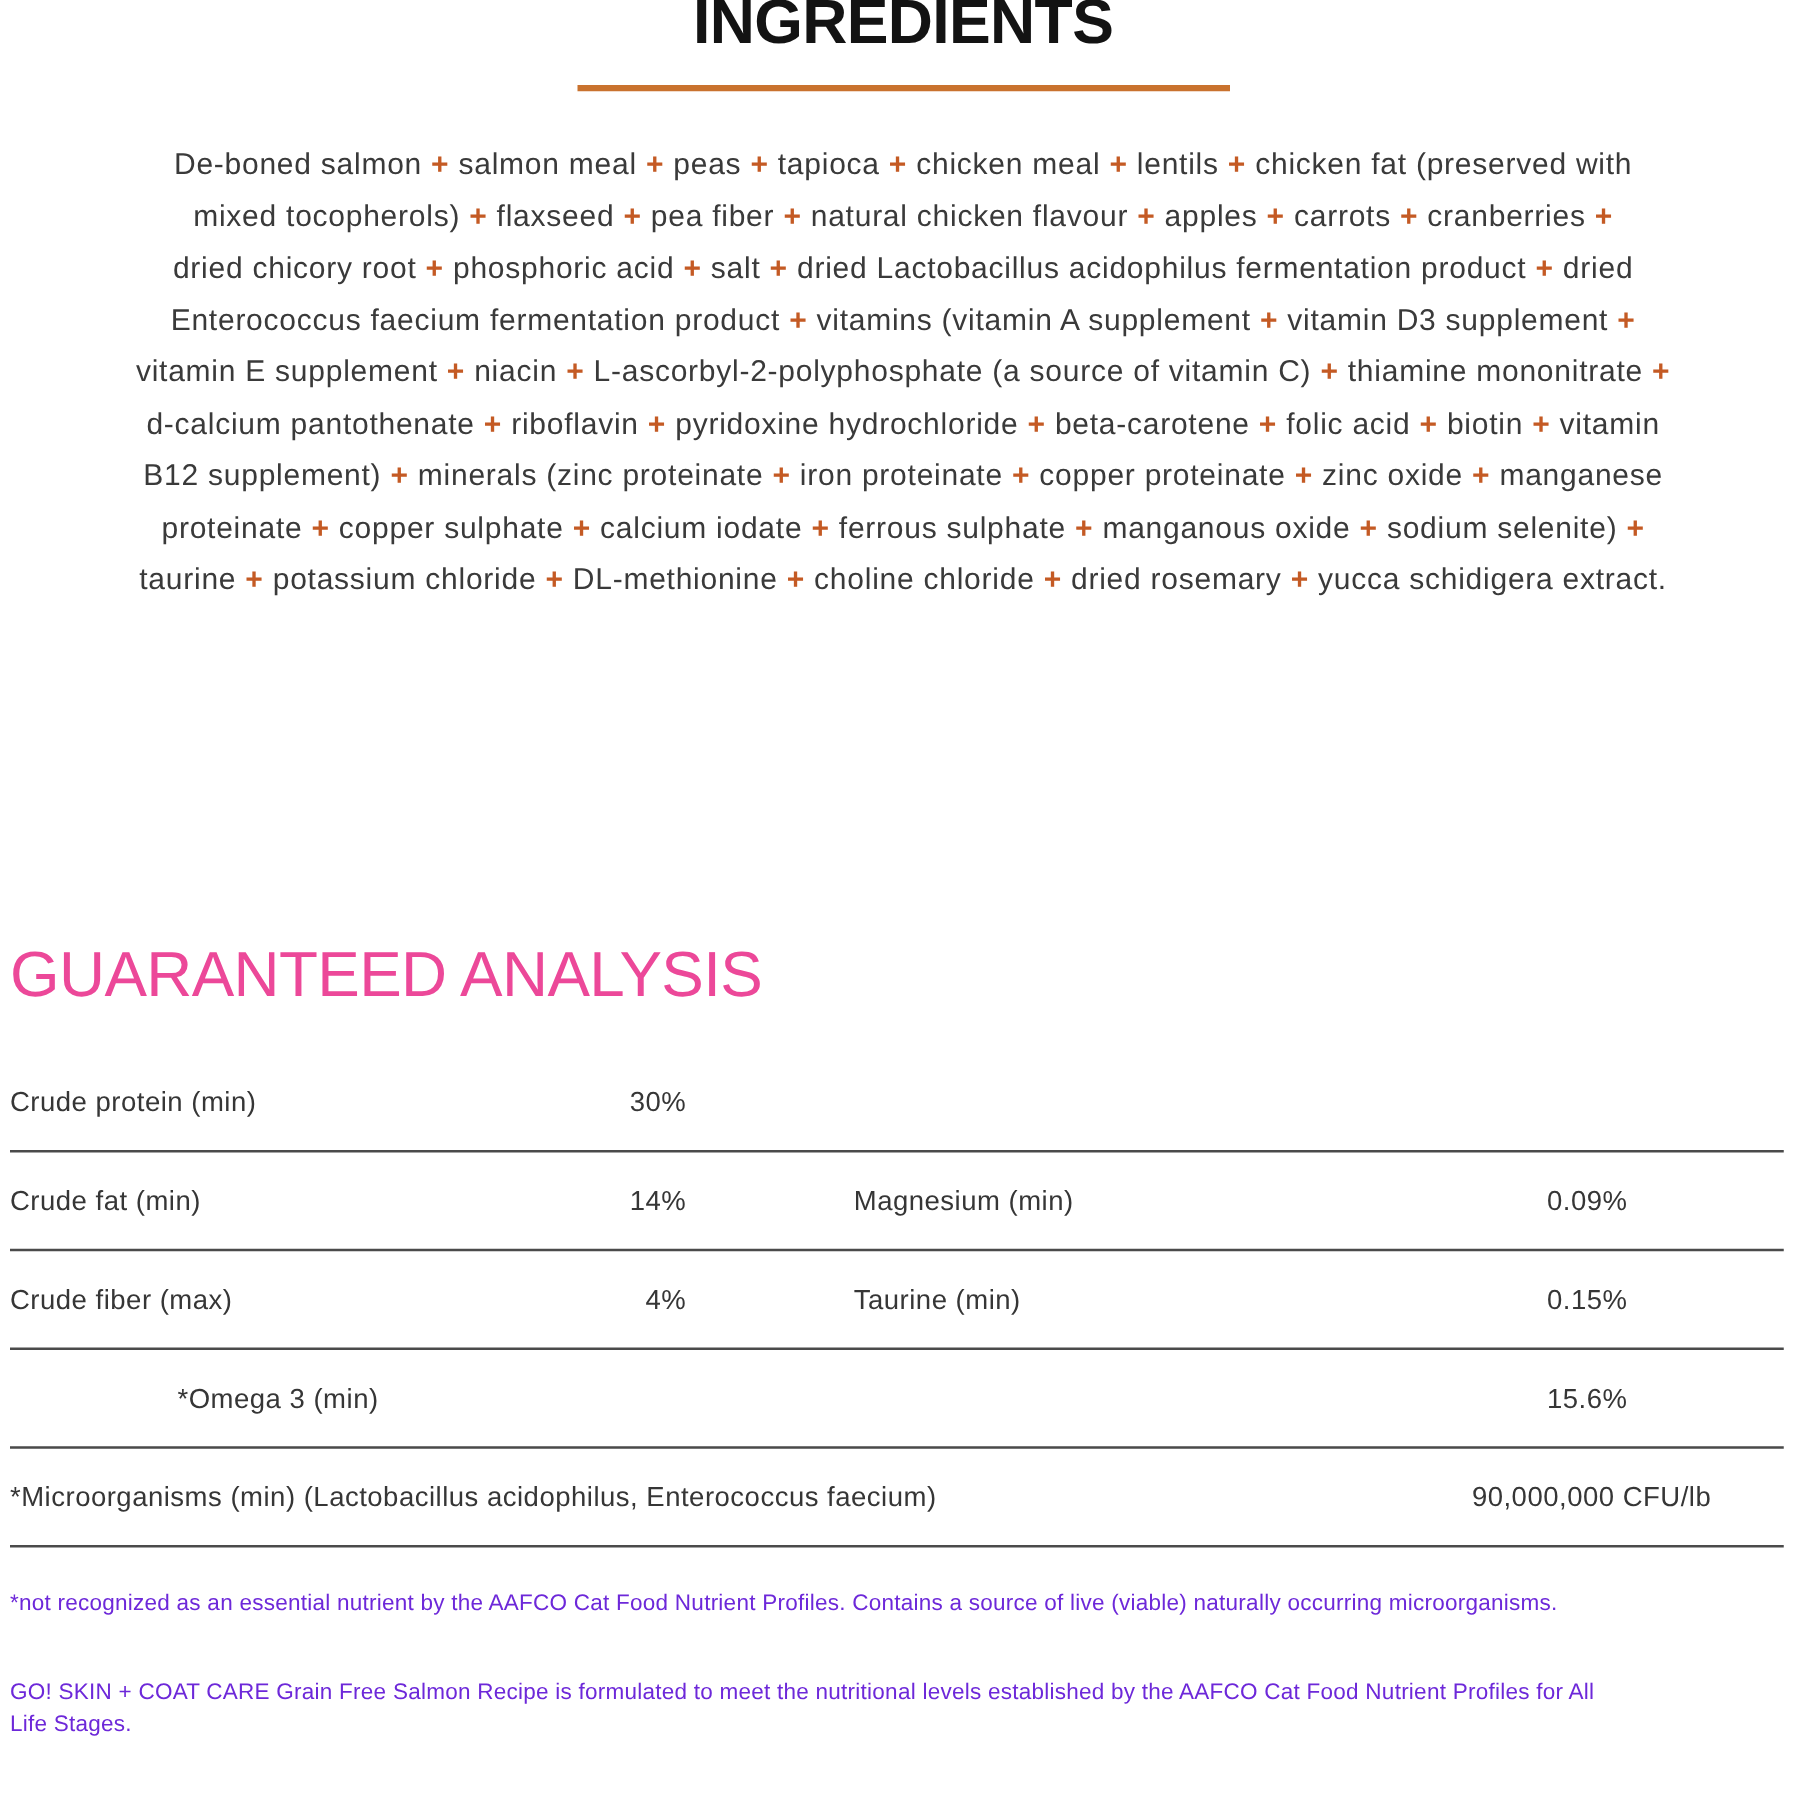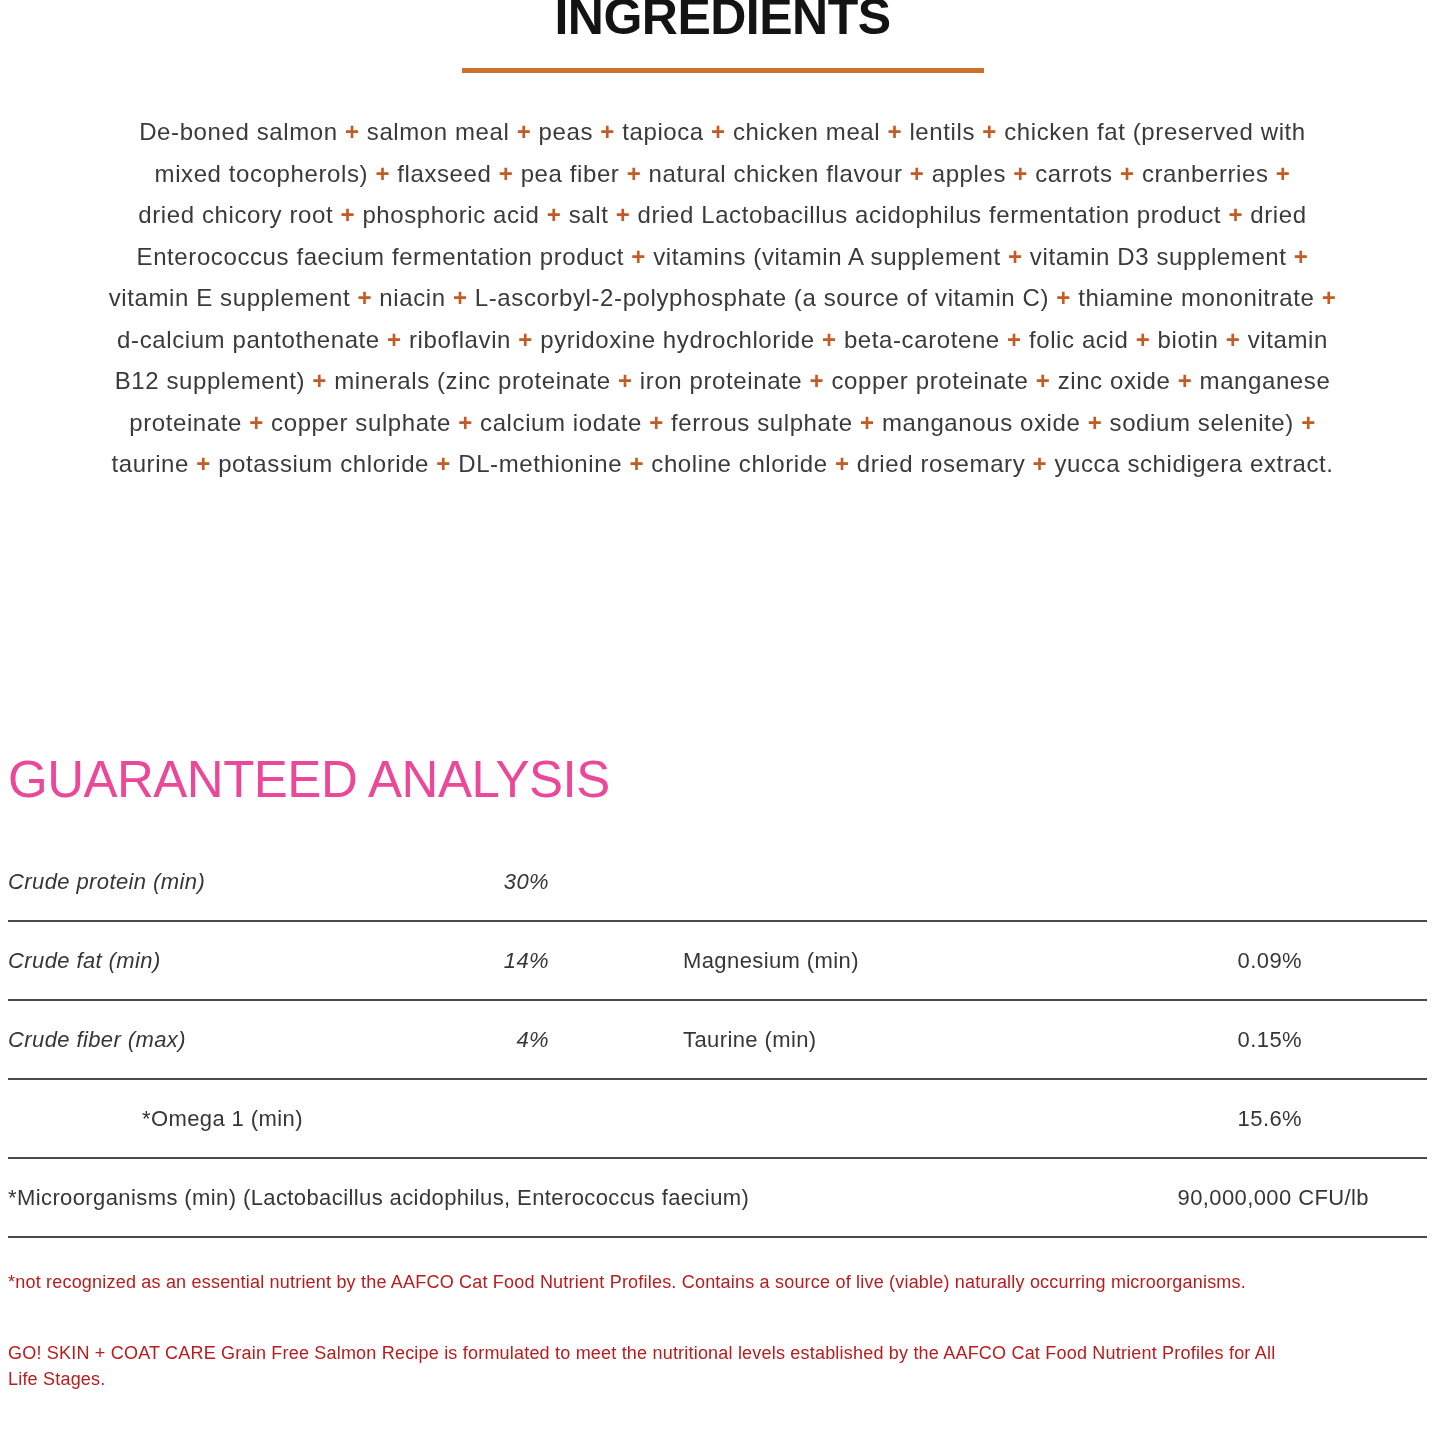--- a/index.html
+++ b/index.html
@@ -54,40 +54,39 @@
     padding: 26px 0 25px 0;
     border-bottom: 2px solid #4a4a4a;
     font-size: 22px;
     color: #363636;
     letter-spacing: 0.4px;
   }
   .ga-left {
     width: 541px;
     display: flex;
     justify-content: space-between;
-    font-style: italic;
   }
   .ga-spacer { width: 134px; }
   .ga-right {
     flex: 1;
     display: flex;
     justify-content: space-between;
     padding-right: 125px;
   }
   .ga-row.full {
     justify-content: space-between;
     padding-right: 58px;
   }
 
   
   .footnote {
     margin: 32px 0 0 0;
     font-size: 18px;
     line-height: 24px;
-    color: #b91c1c;
+    color: #6d28d9;
     letter-spacing: 0.2px;
   }
   .footnote.aafco { margin-top: 46px; line-height: 26px; }
 </style>
 </head>
 <body>
 
 <div class="page">
 
   <section>
@@ -124,21 +123,21 @@
           </span>
           <span class="ga-spacer"></span>
           <span class="ga-right">
             <span>Taurine (min)</span>
             <span>0.15%</span>
           </span>
         </div>
         <div class="ga-row">
           <span class="ga-spacer"></span>
           <span class="ga-right">
-            <span>*Omega 1 (min)</span>
+            <span>*Omega 3 (min)</span>
             <span>15.6%</span>
           </span>
         </div>
         <div class="ga-row full">
           <span>*Microorganisms (min) (Lactobacillus acidophilus, Enterococcus faecium)</span>
           <span>90,000,000 CFU/lb</span>
         </div>
       </div>
   </section>
 

